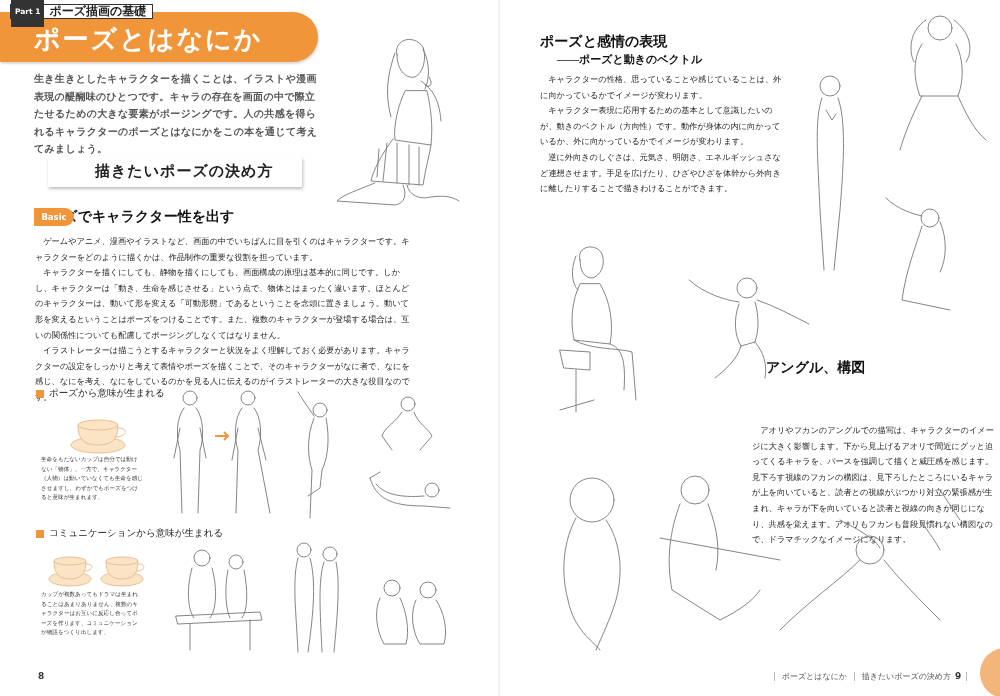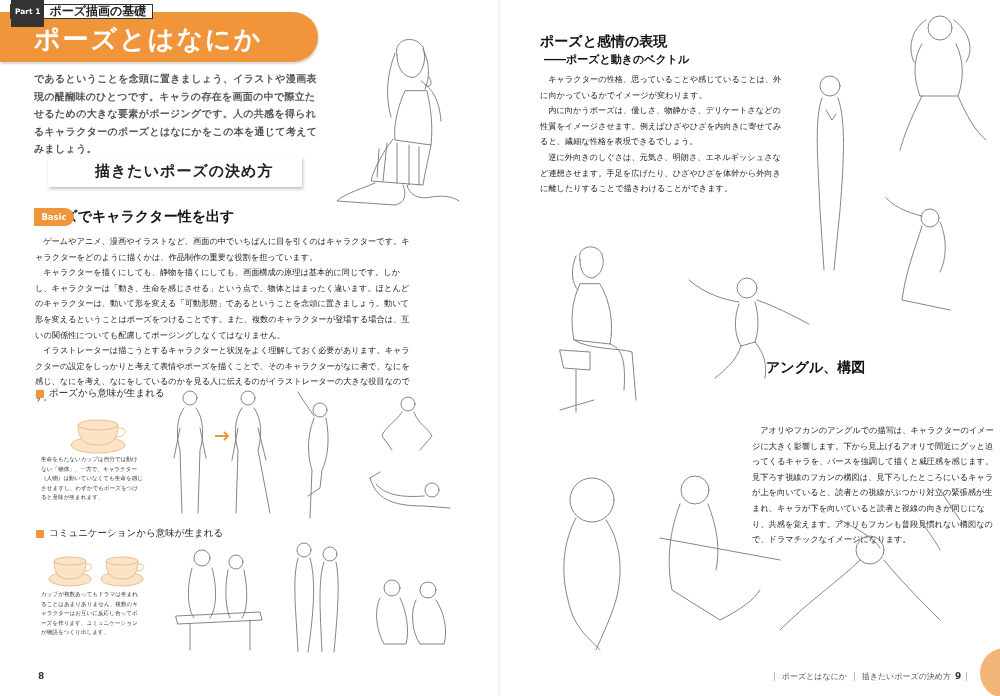--- a/index.html
+++ b/index.html
@@ -21,21 +21,21 @@
     .title-band .title { position: absolute; left: 34px; top: 10px; font-size: 26px; font-weight: bold; color: #fff; letter-spacing: 2px; }
 
     .intro { position: absolute; left: 34px; top: 70px; width: 290px; font-size: 10px; line-height: 17.5px; color: #555; font-weight: bold; letter-spacing: 0.3px; }
 
     .basic-box { position: absolute; left: 48px; top: 157px; width: 254px; height: 30px; background: #fff;
       box-shadow: 1px 2px 3px rgba(0,0,0,0.25); }
     .basic-tag { position: absolute; left: 34px; top: 162px; width: 40px; height: 18px; background: #f0953a; color: #fff;
       font-size: 8.5px; font-weight: bold; border-radius: 0 9px 9px 0; display: flex; align-items: center; justify-content: center; z-index: 2; margin-top: 46px; }
     .basic-title { position: absolute; left: 95px; top: 162px; font-size: 15px; font-weight: bold; color: #222; letter-spacing: 1px; }
 
-    .sec-heading { position: absolute; font-weight: bold; color: #111; }
+    .sec-heading { position: absolute; font-weight: bold; color: #111; font-family: Liberation Serif, serif; }
     .h-left { left: 35px; top: 208px; font-size: 14px; }
 
     .body-text { position: absolute; font-size: 8.2px; line-height: 15.6px; color: #222; }
     .body-left { left: 35px; top: 234px; width: 378px; }
     .body-text p { text-indent: 1em; }
 
     .sub-heading { position: absolute; display: flex; align-items: center; font-size: 9.5px; font-weight: normal; color: #222; }
     .sub-heading .sq { width: 8px; height: 8px; background: #f0953a; margin-right: 5px; }
     .sub1 { left: 36px; top: 387px; }
     .sub2 { left: 36px; top: 527px; }
@@ -68,21 +68,21 @@
 
 <div class="page page-left">
   <div class="title-band">
     <span class="title">ポーズとはなにか</span>
   </div>
   <div class="part-tag">
     <span class="part-label">Part 1</span>
     <span class="part-title">ポーズ描画の基礎</span>
   </div>
 
-  <div class="intro">であるということを念頭に置きましょう、イラストや漫画表現の醍醐味のひとつです。キャラの存在を画面の中で際立たせるための大きな要素がポージングです。人の共感を得られるキャラクターのポーズとはなにかをこの本を通じて考えてみましょう。</div>
+  <div class="intro">生き生きとしたキャラクターを描くことは、イラストや漫画表現の醍醐味のひとつです。キャラの存在を画面の中で際立たせるための大きな要素がポージングです。人の共感を得られるキャラクターのポーズとはなにかをこの本を通じて考えてみましょう。</div>
 
   <div class="figure" style="left:335px; top:25px; width:160px; height:180px;">
     <svg viewBox="0 0 160 180">
       <path class="fig-line" d="M62 30 C58 15 78 8 88 22 C92 34 88 48 80 52 C70 54 62 44 62 30Z"></path>
       <path class="fig-line" d="M60 28 C52 50 50 70 56 92 M88 24 C96 40 94 55 90 64"></path>
       <path class="fig-line" d="M70 66 C64 78 58 100 60 115 L96 120 C98 100 96 84 92 66 Z"></path>
       <path class="fig-line" d="M86 56 C94 62 104 70 106 96 M90 60 C96 64 98 58 94 52"></path>
       <path class="fig-line" d="M58 114 C46 130 38 146 36 156 L88 160 C90 146 94 132 96 120"></path>
       <path class="fig-line" d="M44 124 L42 152 M52 118 L48 156 M62 118 L62 158 M74 120 L74 160 M84 122 L84 160"></path>
       <path class="fig-line" d="M72 160 C74 170 84 175 96 172 C110 170 118 172 124 176"></path>
@@ -167,24 +167,24 @@
     </svg>
   </div>
 
   <div class="page-num num-left">8</div>
 </div>
 
 <div class="gutter"></div>
 
 <div class="page page-right">
   <div class="sec-heading h-right" style="left:40px;">ポーズと感情の表現</div>
-  <div class="sec-heading h-right-sub" style="left:44px;">――ポーズと動きのベクトル</div>
+  <div class="sec-heading h-right-sub" style="left:57px;">――ポーズと動きのベクトル</div>
   <div class="body-text body-right1" style="left:40px;">
     <p>キャラクターの性格、思っていることや感じていることは、外に向かっているかでイメージが変わります。</p>
-    <p>内に向かうポーズは、優しさ、物静かさ、デリケートさなどの性質をイメージさせます。例えばひざやひざを内向きに寄せてみると、繊細な性格を表現できるでしょう。</p>
+    <p>キャラクター表現に応用するための基本として意識したいのが、動きのベクトル（方向性）です。動作が身体の内に向かっているか、外に向かっているかでイメージが変わります。</p>
     <p>逆に外向きのしぐさは、元気さ、明朗さ、エネルギッシュさなど連想させます。手足を広げたり、ひざやひざを体幹から外向きに離したりすることで描きわけることができます。</p>
   </div>
 
   <div class="figure" style="left:290px; top:10px; width:205px; height:330px;">
     <svg viewBox="0 0 205 330">
       <circle class="fig-line" cx="150" cy="18" r="12"></circle>
       <path class="fig-line" d="M136 10 C120 20 118 40 124 52 M164 10 C180 22 184 40 176 52"></path>
       <path class="fig-line" d="M132 34 C122 50 124 70 130 86 L168 86 C174 70 174 50 166 34"></path>
       <path class="fig-line" d="M132 86 C120 110 114 126 110 140 M168 86 C176 104 184 120 196 130"></path>
       <circle class="fig-line" cx="40" cy="76" r="10"></circle>

